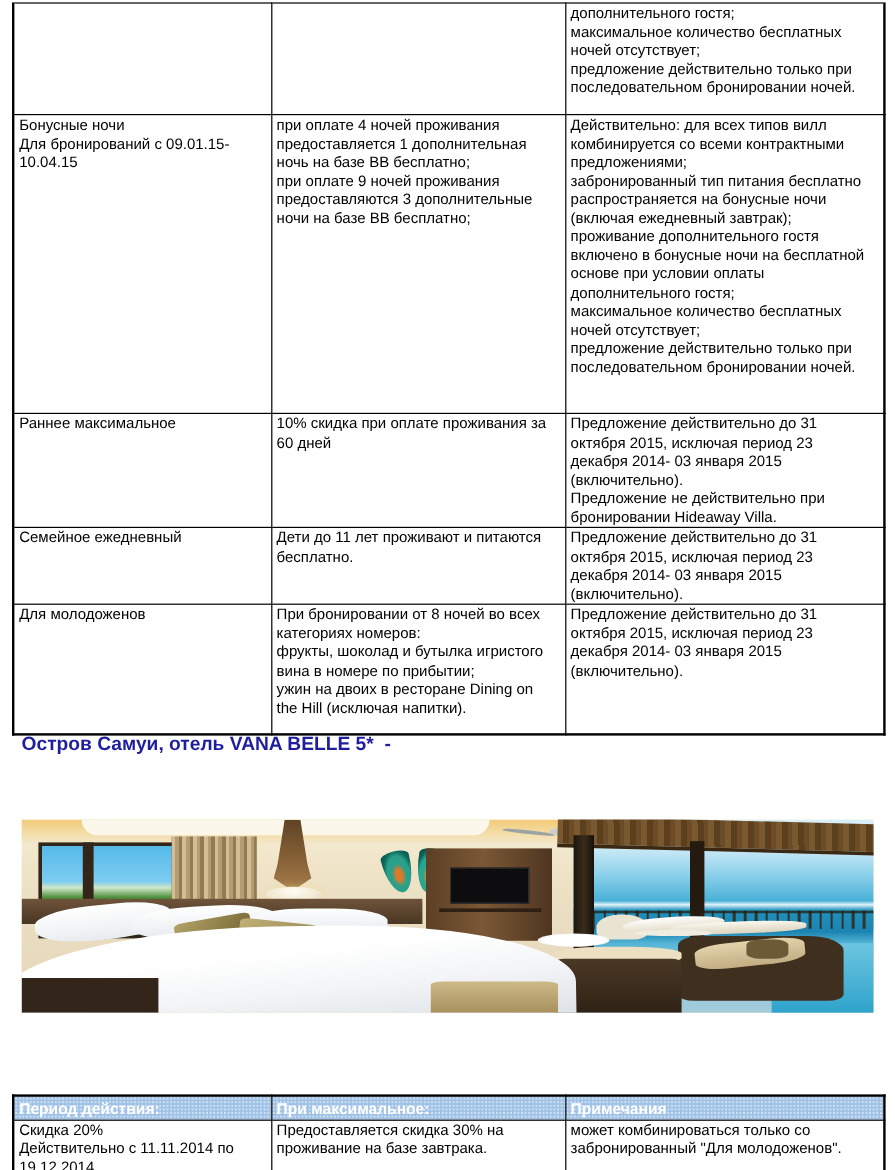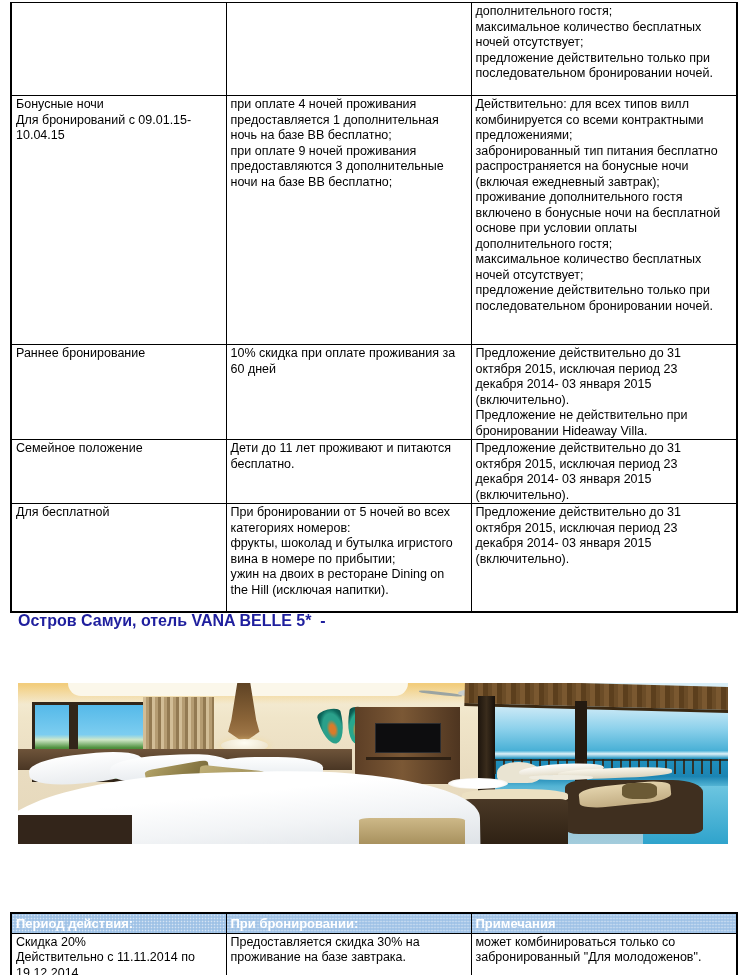--- a/index.html
+++ b/index.html
@@ -123,33 +123,33 @@
 Для бронирований с 09.01.15-10.04.15</td>
         <td>при оплате 4 ночей проживания предоставляется 1 дополнительная ночь на базе BB бесплатно;
 при оплате 9 ночей проживания предоставляются 3 дополнительные ночи на базе BB бесплатно;</td>
         <td>Действительно: для всех типов вилл комбинируется со всеми контрактными предложениями;
 забронированный тип питания бесплатно распространяется на бонусные ночи (включая ежедневный завтрак);
 проживание дополнительного гостя включено в бонусные ночи на бесплатной основе при условии оплаты дополнительного гостя;
 максимальное количество бесплатных ночей отсутствует;
 предложение действительно только при последовательном бронировании ночей.</td>
       </tr>
       <tr class="r3">
-        <td>Раннее бронирование</td>
+        <td>Раннее максимальное</td>
         <td>10% скидка при оплате проживания за 60 дней</td>
         <td>Предложение действительно до 31 октября 2015, исключая период 23 декабря 2014- 03 января 2015 (включительно).
 Предложение не действительно при бронировании Hideaway Villa.</td>
       </tr>
       <tr class="r4">
-        <td>Семейное положение</td>
+        <td>Семейное ежедневный</td>
         <td>Дети до 11 лет проживают и питаются бесплатно.</td>
         <td>Предложение действительно до 31 октября 2015, исключая период 23 декабря 2014- 03 января 2015 (включительно).</td>
       </tr>
       <tr class="r5">
-        <td>Для бесплатной</td>
-        <td>При бронировании от 5 ночей во всех категориях номеров:
+        <td>Для молодоженов</td>
+        <td>При бронировании от 8 ночей во всех категориях номеров:
 фрукты, шоколад и бутылка игристого вина в номере по прибытии;
 ужин на двоих в ресторане Dining on the Hill (исключая напитки).</td>
         <td>Предложение действительно до 31 октября 2015, исключая период 23 декабря 2014- 03 января 2015 (включительно).</td>
       </tr>
     </tbody>
   </table>
 
   <div class="heading h1">Остров Самуи, отель VANA BELLE 5*  -</div>
 
   <div class="photo">
@@ -197,21 +197,21 @@
 
   <table class="tbl tbl2">
     <colgroup>
         <col style="width:215px">
         <col style="width:245px">
         <col style="width:266px">
       </colgroup>
     <thead>
       <tr class="hr">
         <th>Период действия:</th>
-        <th>При бронировании:</th>
+        <th>При максимальное:</th>
         <th>Примечания</th>
       </tr>
     </thead>
     <tbody>
       <tr class="br">
         <td>Скидка 20%
 Действительно с 11.11.2014 по 19.12.2014</td>
         <td>Предоставляется скидка 30% на проживание на базе завтрака.</td>
         <td>может комбинироваться только со забронированный "Для молодоженов".</td>
       </tr>

